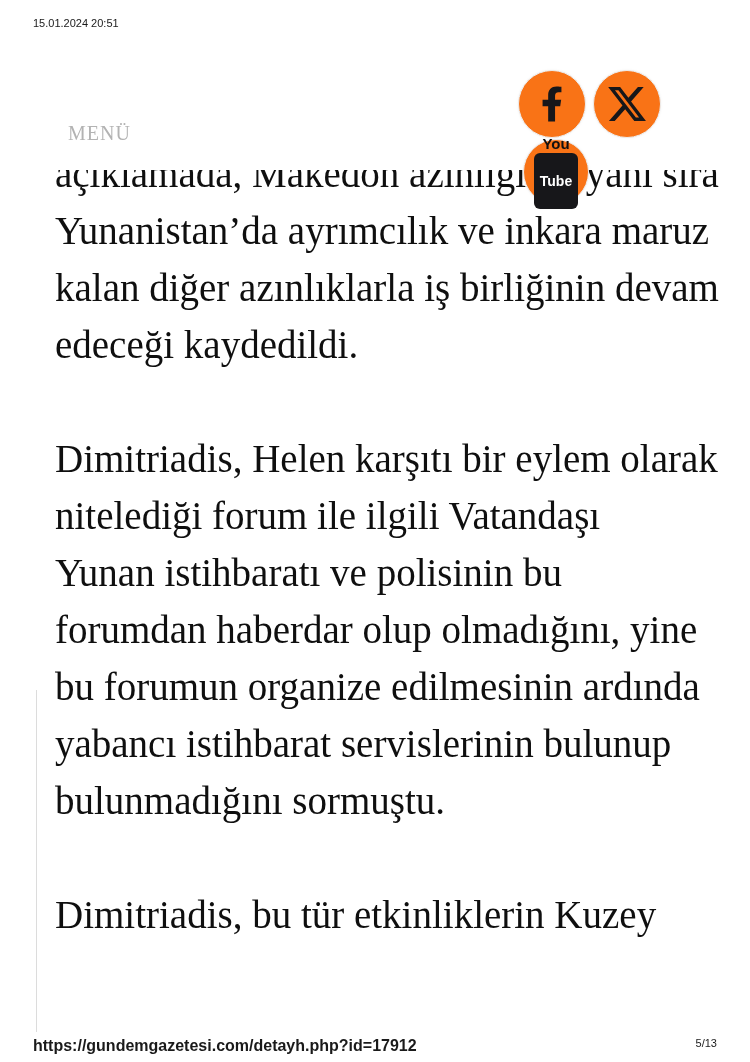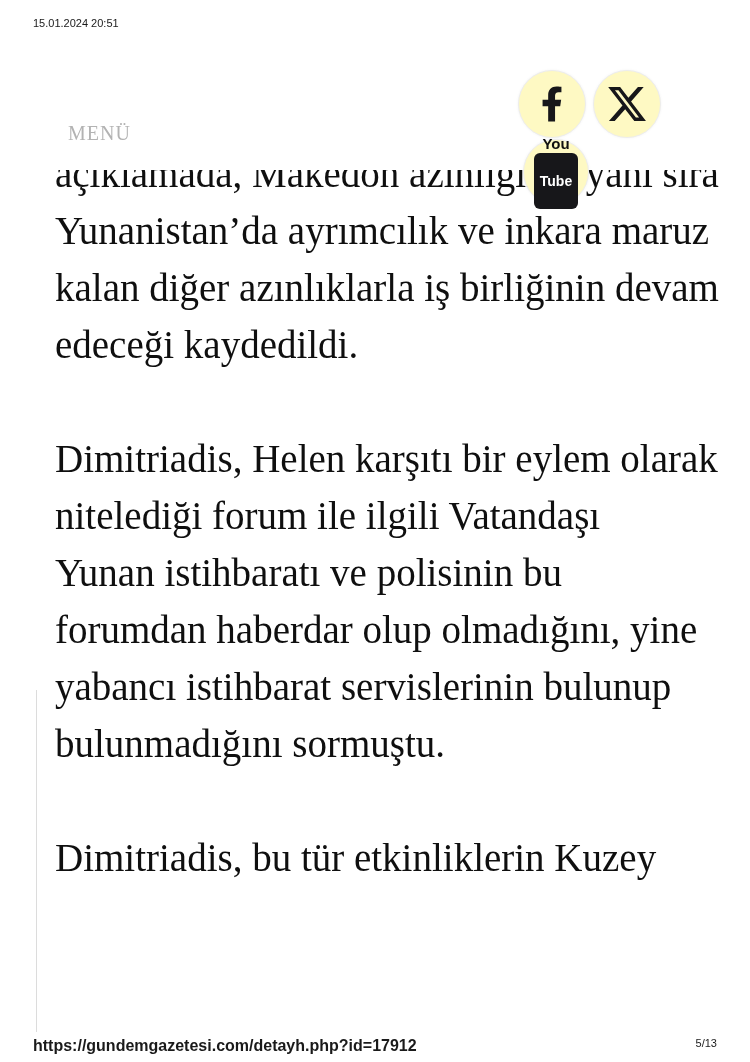--- a/index.html
+++ b/index.html
@@ -49,21 +49,21 @@
     position:absolute; left:68px; top:122px;
     font-family:"Liberation Serif", serif;
     font-weight:normal; font-size:20px; letter-spacing:1px;
     color:#b3b3b3; z-index:6;
   }
 
   .icon-circle {
     position:absolute;
     width:68px; height:68px;
     border-radius:50%;
-    background:#fef9c3;
+    background:#f97316;
     border:1px solid #ededed;
     box-shadow:0 0 3px rgba(0,0,0,0.05);
     display:flex; align-items:center; justify-content:center;
     z-index:5;
     cursor:pointer;
   }
   .circle-fb { left:518px; top:70px; }
   .circle-x  { left:593px; top:70px; }
   .circle-yt { left:523px; top:139px; width:66px; height:66px; flex-direction:column; }
 
@@ -112,20 +112,21 @@
       <div class="tline">açıklamada, Makedon azınlığının yanı sıra</div>
       <div class="tline">Yunanistan’da ayrımcılık ve inkara maruz</div>
       <div class="tline">kalan diğer azınlıklarla iş birliğinin devam</div>
       <div class="tline">edeceği kaydedildi.</div>
     </div>
     <div class="para">
       <div class="tline">Dimitriadis, Helen karşıtı bir eylem olarak</div>
       <div class="tline">nitelediği forum ile ilgili Vatandaşı</div>
       <div class="tline">Yunan istihbaratı ve polisinin bu</div>
       <div class="tline">forumdan haberdar olup olmadığını, yine</div>
+      <div class="tline">bu forumun organize edilmesinin ardında</div>
       <div class="tline">yabancı istihbarat servislerinin bulunup</div>
       <div class="tline">bulunmadığını sormuştu.</div>
     </div>
     <div class="para">
       <div class="tline">Dimitriadis, bu tür etkinliklerin Kuzey</div>
     </div>
   </div>
 
   <div class="top-band"></div>
 

